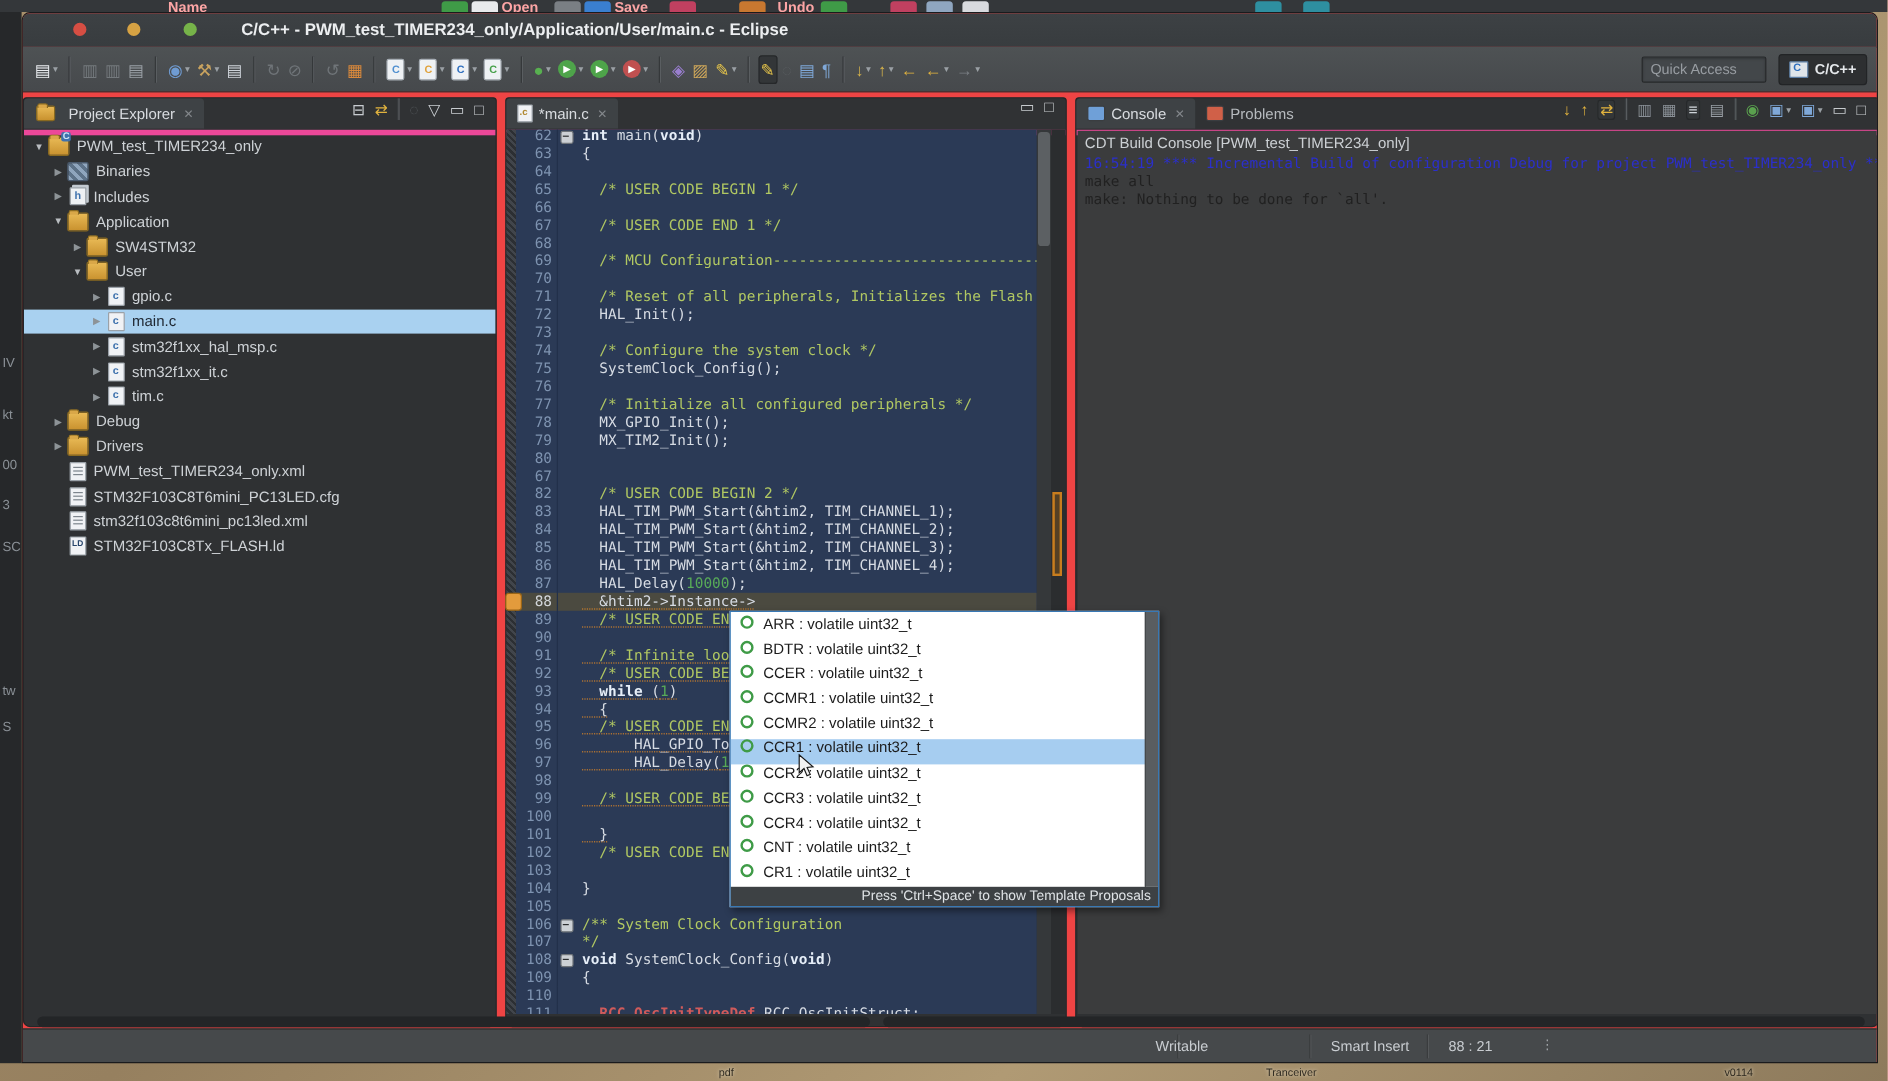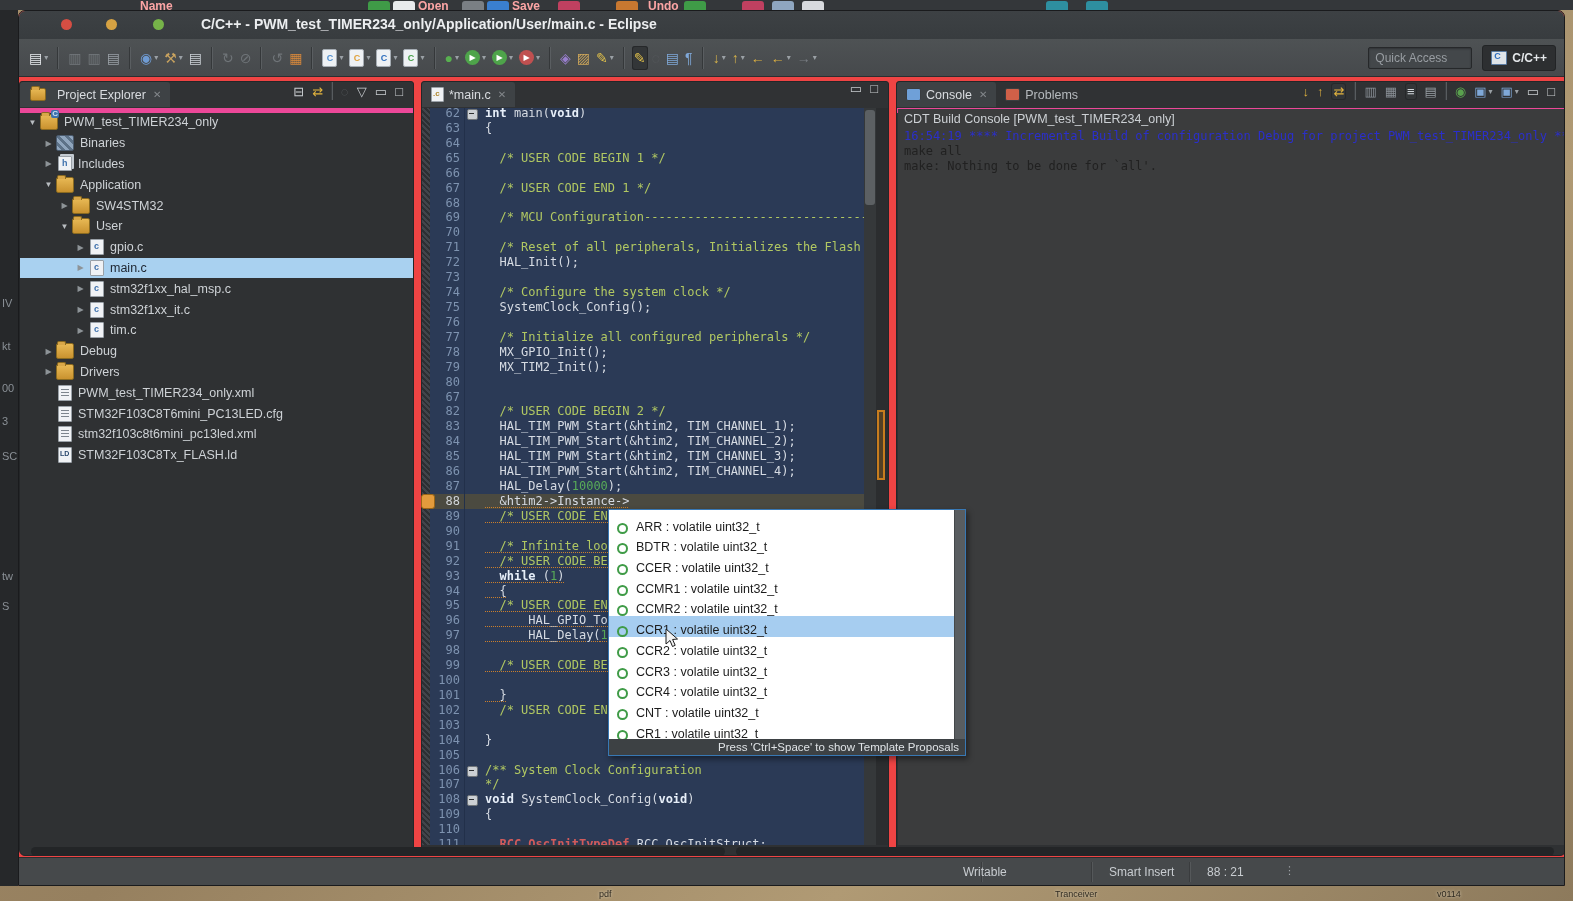--- a/index.html
+++ b/index.html
@@ -91,21 +91,21 @@
   #vscroll{position:absolute;right:12px;top:26px;bottom:10px;width:12px;background:#35383a;}
   #vthumb{position:absolute;left:1px;right:1px;top:2px;height:95px;background:#5c6063;border-radius:3px;}
   #overview{position:absolute;right:0;top:26px;bottom:10px;width:12px;background:#2b2d2f;}
   #ov-marker{position:absolute;left:1px;top:302px;width:8px;height:70px;border:2px solid #c87d1e;background:rgba(160,100,20,.35);box-sizing:border-box;}
   .page-ico{width:11px;height:13px;background:#f0f2f5;border:1px solid #9aa1a8;border-radius:1px;position:relative;}
   .page-ico:after{content:".c";position:absolute;left:1px;top:1px;font-size:8px;font-weight:bold;color:#b08830;}
   
   #popup{left:589px;top:498px;width:358px;height:247px;background:#ffffff;border:1px solid #3878b4;
          box-sizing:border-box;z-index:20;box-shadow:2px 3px 6px rgba(0,0,0,.45);}
   #popup-list{position:absolute;left:0;top:0;right:10px;bottom:16px;overflow:hidden;padding-top:3px;}
-  .pitem{height:20.7px;display:flex;align-items:flex-end;font-size:12.5px;color:#1c1c1c;padding-left:8px;gap:8px;}
+  .pitem{height:20.7px;display:flex;align-items:flex-start;font-size:12.5px;color:#1c1c1c;padding-left:8px;gap:8px;}
   .pitem.sel{background:#a6cdf0;}
   .pdot{width:7px;height:7px;border:2px solid #3f9b47;border-radius:50%;flex:none;}
   #popup-sb{position:absolute;right:0;top:0;width:10px;bottom:16px;background:#595d60;border-left:1px solid #44484a;}
   #popup-foot{position:absolute;left:0;right:0;bottom:0;height:16px;background:#3d4144;color:#dfe3e6;
               font-size:11.5px;text-align:right;line-height:16px;padding-right:6px;padding-left:20px;}
   
   #console{left:877px;top:70px;width:670px;height:775px;}
   #console-body{position:absolute;left:1px;right:1px;top:27px;bottom:10px;background:#3b3c3d;overflow:hidden;
                 font-family:"DejaVu Sans Mono",monospace;font-size:12px;line-height:15px;}
   #console-header{font-family:"Liberation Sans",sans-serif;font-size:12.5px;color:#ccd0d4;padding:3px 0 2px 6px;}

